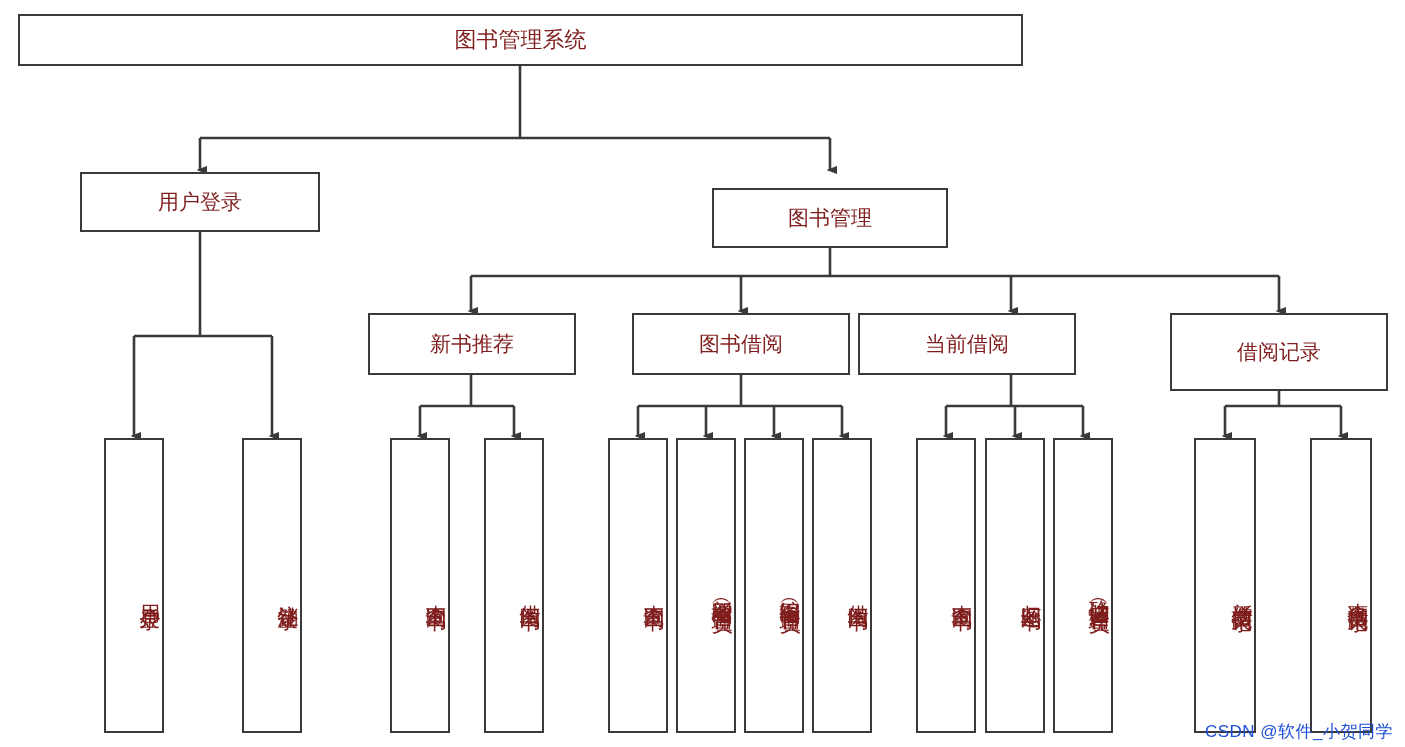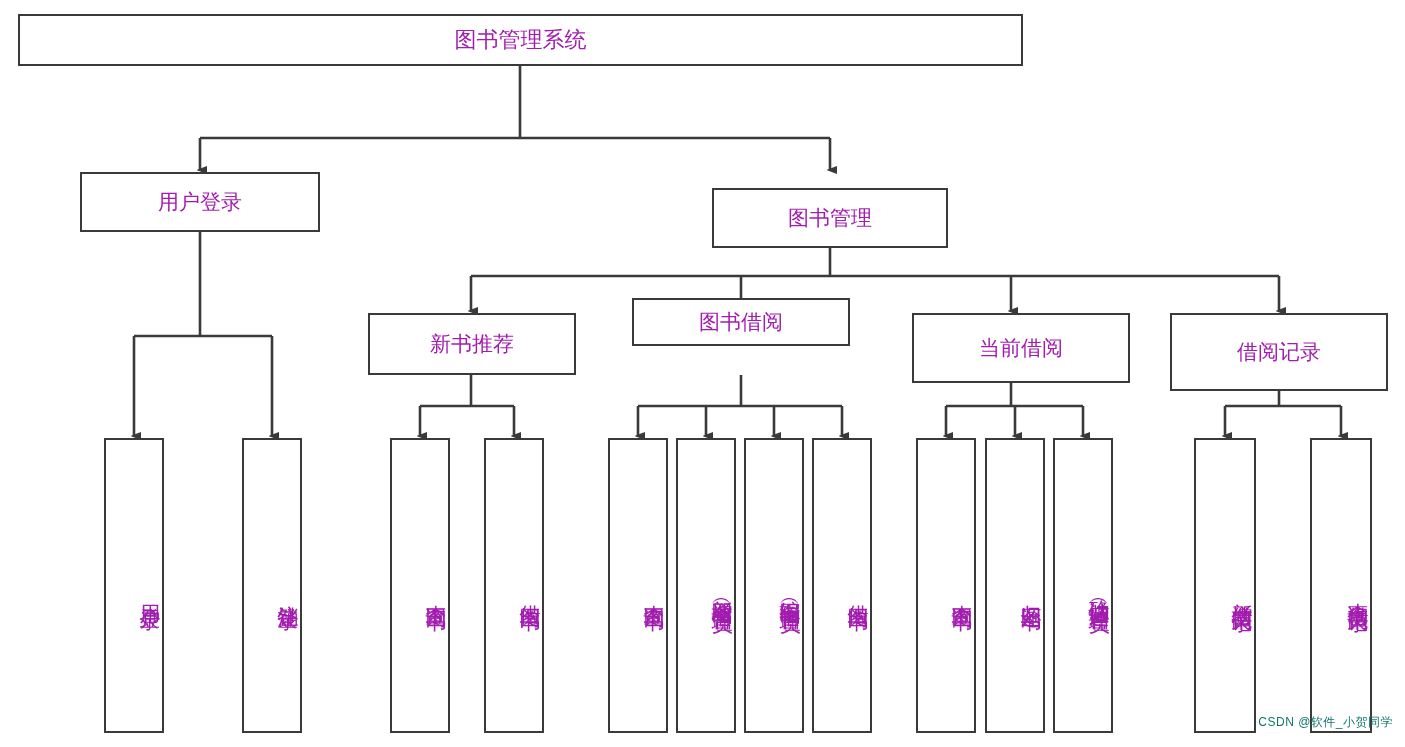--- a/index.html
+++ b/index.html
@@ -21,21 +21,21 @@
     pointer-events:none;
   }
   .node{
     position:absolute;
     box-sizing:border-box;
     background:#ffffff;
     border:2px solid #3a3a3a;
     display:flex;
     align-items:center;
     justify-content:center;
-    color:#a21caf;
+    color:#7f1d1d;
     line-height:1.15;
   }
   .node.root{
     font-size:22px;
   }
   .node.branch{
     font-size:21px;
   }
   .node.leaf{
     font-size:21px;
@@ -46,23 +46,23 @@
     align-items:flex-start;
     justify-content:center;
   }
   .node .label{
     display:block;
     white-space:nowrap;
   }
   .watermark{
     position:absolute;
     right:12px;
-    bottom:16px;
-    font-size:12px;
-    color:#0f766e;
+    bottom:4px;
+    font-size:17px;
+    color:#1d4ed8;
     letter-spacing:0.5px;
     white-space:nowrap;
     z-index:5;
   }
 </style>
 </head>
 <body>
 
 <div id="diagram-root">
 
@@ -125,24 +125,24 @@
   <div class="node branch" style="left: 80px; top: 172px; width: 240px; height: 60px;">
     <span class="label">用户登录</span>
   </div>
   <div class="node branch" style="left: 712px; top: 188px; width: 236px; height: 60px;">
     <span class="label">图书管理</span>
   </div>
 
   <div class="node branch" style="left: 368px; top: 313px; width: 208px; height: 62px;">
     <span class="label">新书推荐</span>
   </div>
-  <div class="node branch" style="left: 632px; top: 298px; width: 218px; height: 48px;">
+  <div class="node branch" style="left: 632px; top: 313px; width: 218px; height: 62px;">
     <span class="label">图书借阅</span>
   </div>
-  <div class="node branch" style="left: 912px; top: 313px; width: 218px; height: 70px;">
+  <div class="node branch" style="left: 858px; top: 313px; width: 218px; height: 62px;">
     <span class="label">当前借阅</span>
   </div>
   <div class="node branch" style="left: 1170px; top: 313px; width: 218px; height: 78px;">
     <span class="label">借阅记录</span>
   </div>
 
   <div class="node leaf" style="left: 104px; top: 438px; width: 60px; height: 295px;">
     <span class="label">用户登录</span>
   </div>
   <div class="node leaf" style="left: 242px; top: 438px; width: 60px; height: 295px;">

